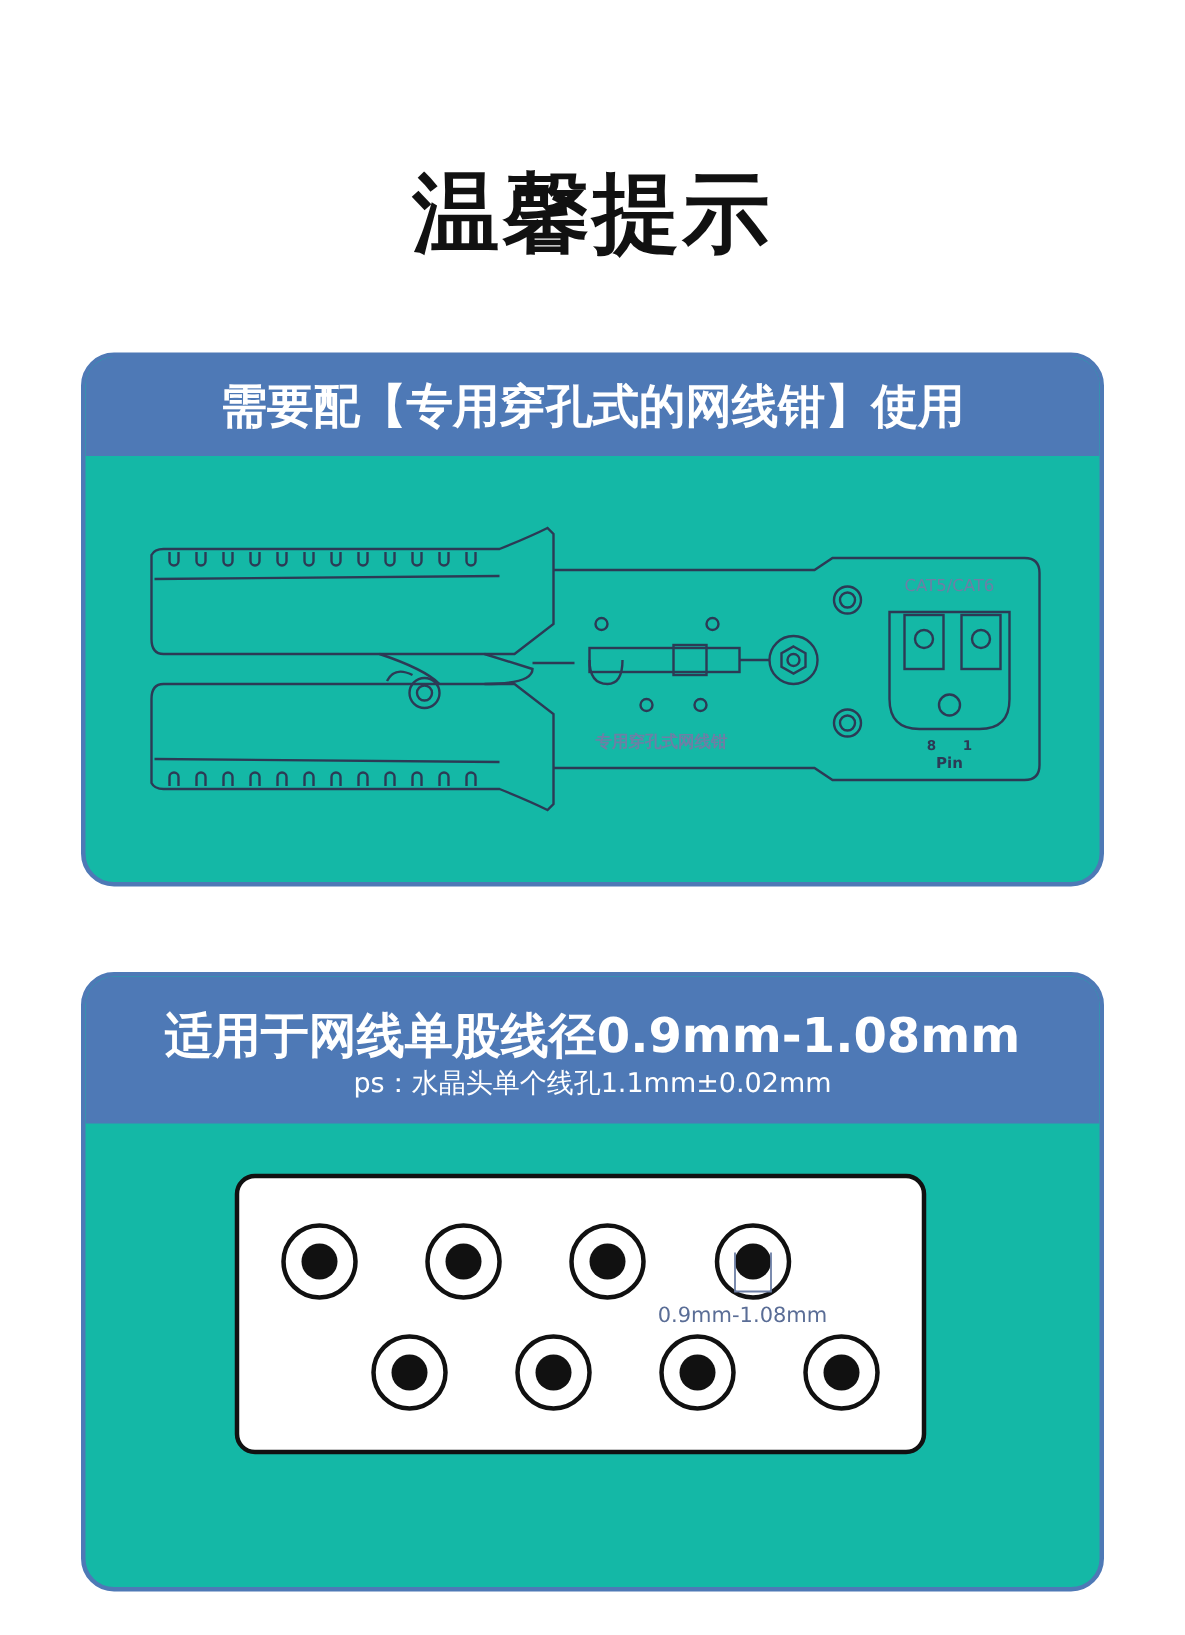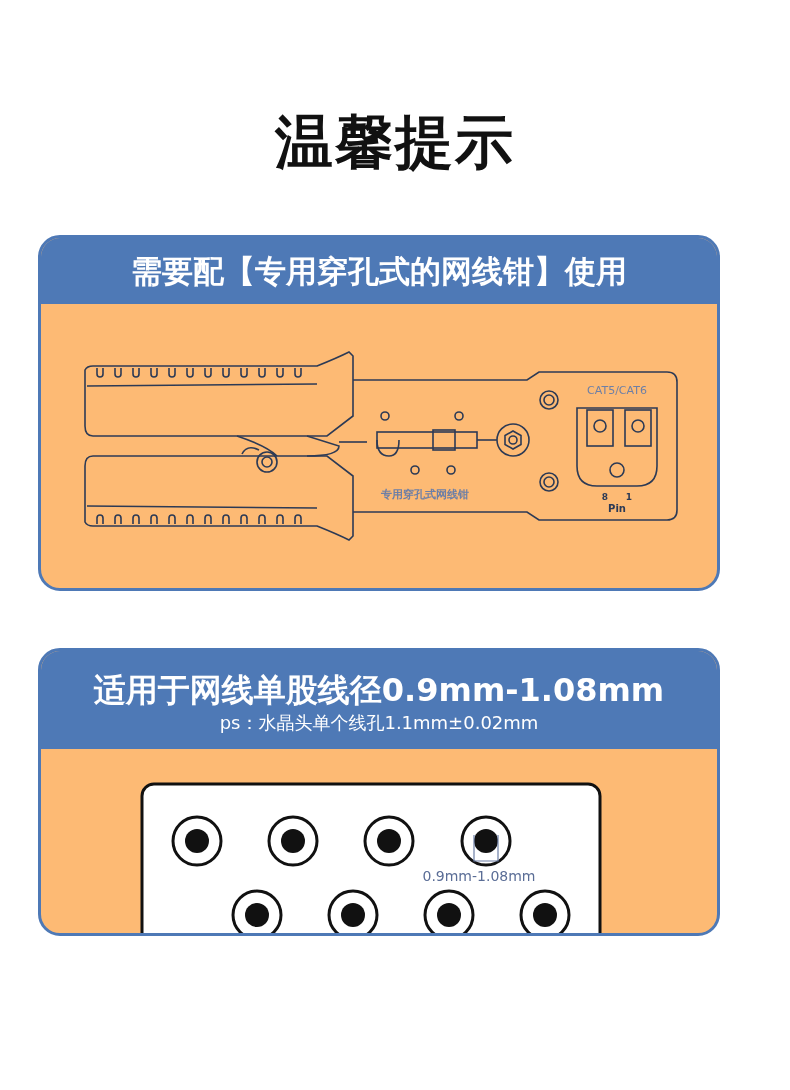--- a/index.html
+++ b/index.html
@@ -1,20 +1,20 @@
 <!DOCTYPE html>
 <html><head>
 <meta charset="utf-8">
 <style>
   html,body{margin:0;padding:0;background:#fff;}
   body{width:790px;height:1090px;position:relative;overflow:hidden;font-family:"DejaVu Sans","Liberation Sans",sans-serif;}
   .title{position:absolute;top:92px;left:0;width:790px;text-align:center;font-size:58px;font-weight:bold;color:#111;letter-spacing:2px;margin-top:12px;}
-  .card{position:absolute;left:38px;width:682px;border:3px solid #4e79b6;border-radius:22px;box-sizing:border-box;overflow:hidden;background:#fdba74;}
+  .card{position:absolute;left:54px;width:682px;border:3px solid #4e79b6;border-radius:22px;box-sizing:border-box;overflow:hidden;background:#14b8a6;}
   .card1{top:235px;height:356px;}
-  .card2{top:648px;height:288px;}
+  .card2{top:648px;height:413px;}
   .card-head{background:#4e79b6;color:#fff;text-align:center;}
   .card1 .card-head{height:66px;line-height:66px;font-size:31px;font-weight:bold;}
   .card2 .card-head{height:98px;}
   .card2 .h-main{padding-top:18px;font-size:32px;font-weight:bold;line-height:42px;}
   .card2 .h-sub{font-size:18px;line-height:24px;}
   .pliers{position:absolute;left:36px;top:108px;}
   .holes{position:absolute;left:98px;top:130px;}
 </style>
 </head>
 <body>

